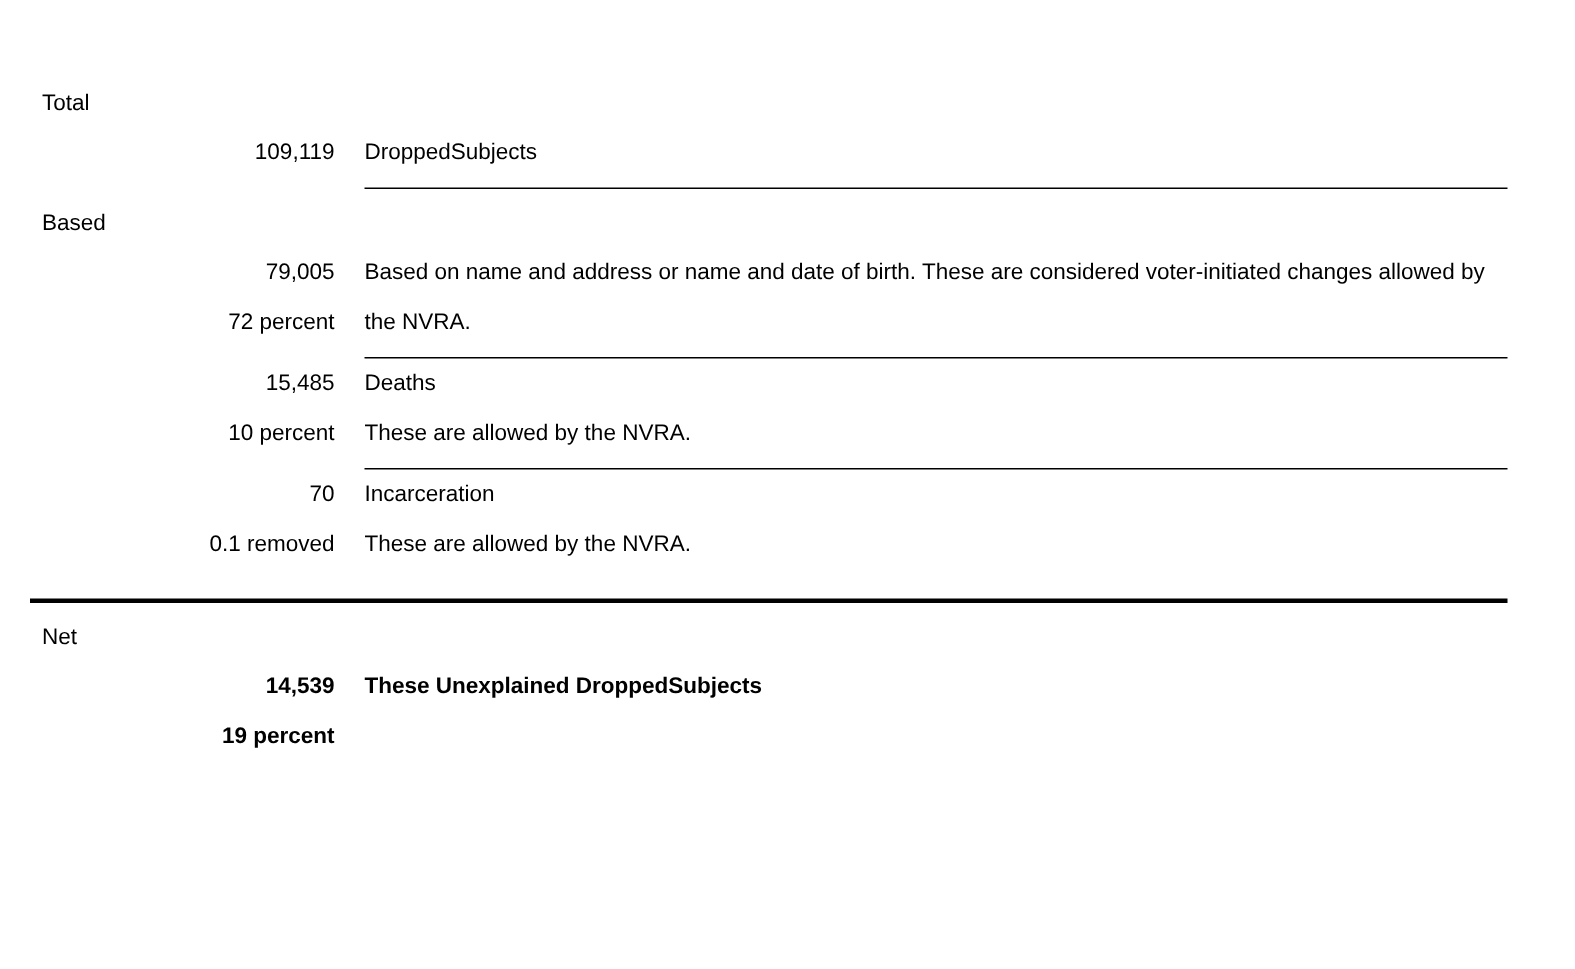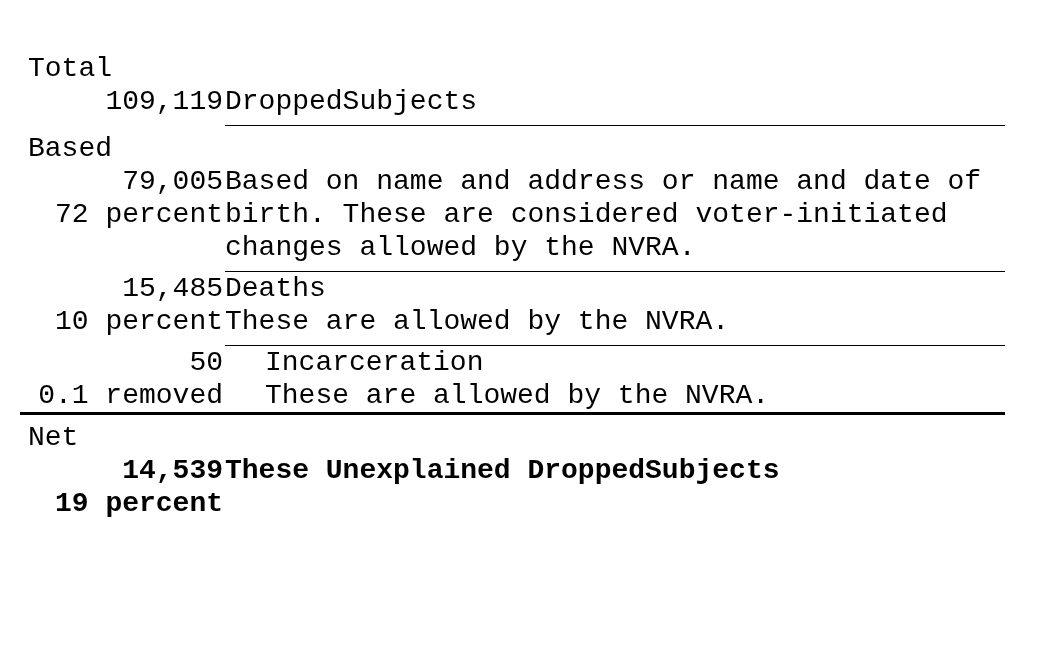--- a/index.html
+++ b/index.html
@@ -9,40 +9,39 @@
     color: #000000;
     -webkit-font-smoothing: antialiased;
   }
   .sheet {
     position: relative;
     width: 1050px;
     height: 646px;
     overflow: hidden;
     background: #ffffff;
     padding: 46px 45px 0 0;
-    font-size: 28px;
+    font-size: 15px;
     line-height: 33px;
-    font-family: Liberation Mono, monospace;
   }
   .section-label {
     padding-left: 28px;
     margin-top: 6px;
     font-weight: 400;
   }
   .item {
     display: grid;
     grid-template-columns: 223px 1fr;
-    column-gap: 2px;
+    column-gap: 20px;
   }
   .numcol { text-align: right; white-space: nowrap; }
   .content.ruled {
     border-bottom: 1.5px solid #000000;
     padding-bottom: 7px;
   }
-  .content.pad-only { padding-bottom: 0; margin-left: 40px; }
+  .content.pad-only { padding-bottom: 20px; }
   .thick-rule {
     border-top: 3px solid #000000;
     margin-left: 20px;
   }
   .net-bold { font-weight: 700; }
 </style>
 </head>
 <body>
 
 <div class="sheet">
@@ -76,21 +75,21 @@
       <div>10 percent</div>
     </div>
     <div class="content ruled">
       <div>Deaths</div>
       <div>These are allowed by the NVRA.</div>
     </div>
   </div>
 
   <div class="item">
     <div class="numcol">
-      <div>50</div>
+      <div>70</div>
       <div>0.1 removed</div>
     </div>
     <div class="content pad-only">
       <div>Incarceration</div>
       <div>These are allowed by the NVRA.</div>
     </div>
   </div>
 
   <div class="thick-rule"></div>
 

